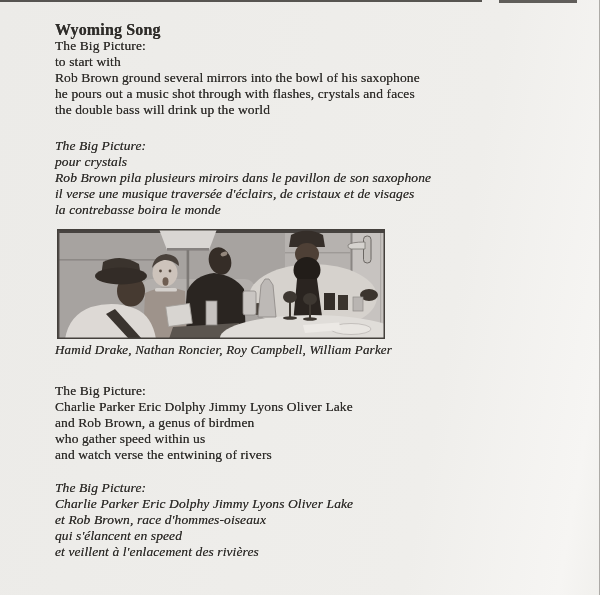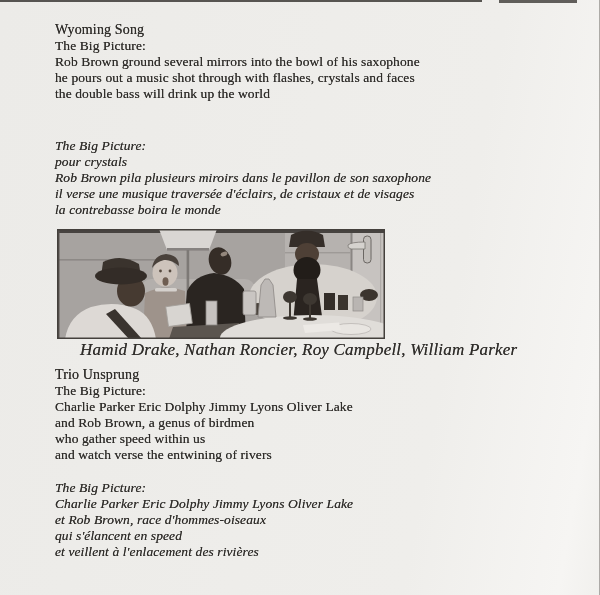--- a/index.html
+++ b/index.html
@@ -27,58 +27,58 @@
   .scan-top-line-b {
     position: absolute; left: 499px; top: 0; width: 78px; height: 3px;
     background: #3c3936; opacity: .8;
   }
   .scan-right-line {
     position: absolute; right: 0; top: 0; width: 1px; height: 100%;
     background: #9b9895; opacity: .8;
   }
   .block { position: absolute; left: 55px; }
   .title {
-    font-weight: normal;
-    font-size: 14px; line-height: 16px;
+    font-weight: bold;
+    font-size: 16px; line-height: 16px;
     letter-spacing: .15px;
     white-space: nowrap;
     text-shadow: 0 0 .4px rgba(42,40,37,.85);
   }
   .ln {
     font-size: 13.5px; line-height: 16px;
     letter-spacing: .1px;
     white-space: nowrap;
     text-shadow: 0 0 .4px rgba(42,40,37,.8);
     font-family: Liberation Serif, serif;
   }
   .fr .ln, .caption { font-style: italic; }
   .caption {
-    font-size: 17px; line-height: 16px;
+    font-size: 13px; line-height: 16px;
     letter-spacing: .2px; white-space: nowrap;
     text-shadow: 0 0 .4px rgba(42,40,37,.8);
-    margin-left: 25px;
   }
   figure.photo {
     position: absolute; left: 57px; top: 229px;
     width: 328px; height: 110px; margin: 0;
   }
   figure.photo svg { display: block; width: 328px; height: 110px; }
 </style>
 </head>
 <body>
 
 <div class="page">
   <div class="scan-top-line-a"></div>
   <div class="scan-top-line-b"></div>
   <div class="scan-right-line"></div>
 
   <div class="block title" style="top:22px">Wyoming Song</div>
 
   <div class="block" style="top:38px">
     <div class="ln">The Big Picture:</div>
+    <div class="ln">to start with</div>
     <div class="ln">Rob Brown ground several mirrors into the bowl of his saxophone</div>
     <div class="ln">he pours out a music shot through with flashes, crystals and faces</div>
     <div class="ln">the double bass will drink up the world</div>
   </div>
 
   <div class="block fr" style="top:138px">
     <div class="ln">The Big Picture:</div>
     <div class="ln">pour crystals</div>
     <div class="ln">Rob Brown pila plusieurs miroirs dans le pavillon de son saxophone</div>
     <div class="ln">il verse une musique traversée d'éclairs, de cristaux et de visages</div>
@@ -176,21 +176,20 @@
         <rect x="306.5" y="7" width="7.5" height="27" rx="3.5" fill="#c2beba" stroke="#6b6763" stroke-width="1"></rect>
         <path d="M308,13 Q294,13 291,16 Q290,19 294,20 L308,20 Z" fill="#d5d2ce" stroke="#7a7672" stroke-width="0.8"></path>
       </g>
 
       <rect x="0.75" y="0.75" width="326.5" height="108.5" fill="none" stroke="#44403c" stroke-width="1.5"></rect>
     </svg>
   </figure>
 
   <div class="block caption" style="top:342px">Hamid Drake, Nathan Roncier, Roy Campbell, William Parker</div>
 
-  <div class="block title" style="top:367px">Trio Unsprung</div>
 
   <div class="block" style="top:383px">
     <div class="ln">The Big Picture:</div>
     <div class="ln">Charlie Parker Eric Dolphy Jimmy Lyons Oliver Lake</div>
     <div class="ln">and Rob Brown, a genus of birdmen</div>
     <div class="ln">who gather speed within us</div>
     <div class="ln">and watch verse the entwining of rivers</div>
   </div>
 
   <div class="block fr" style="top:480px">

